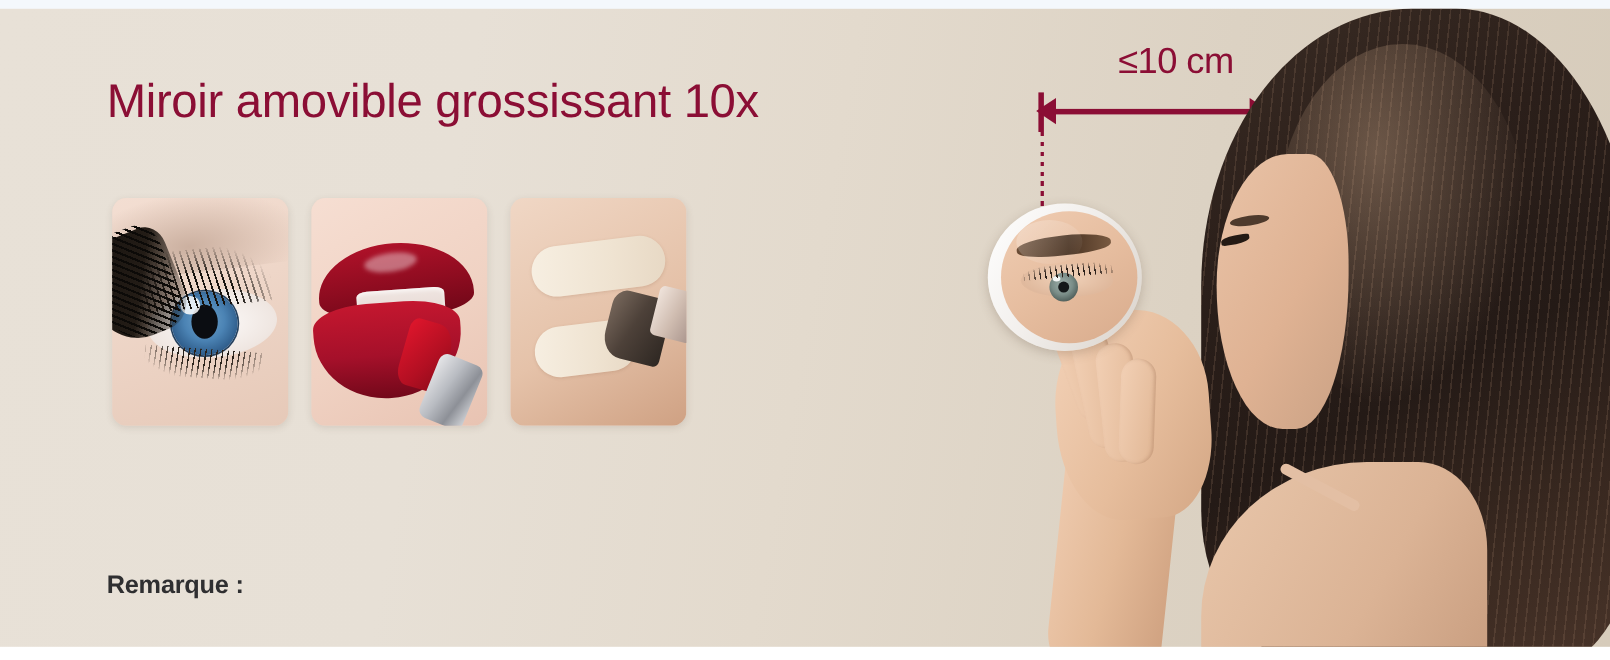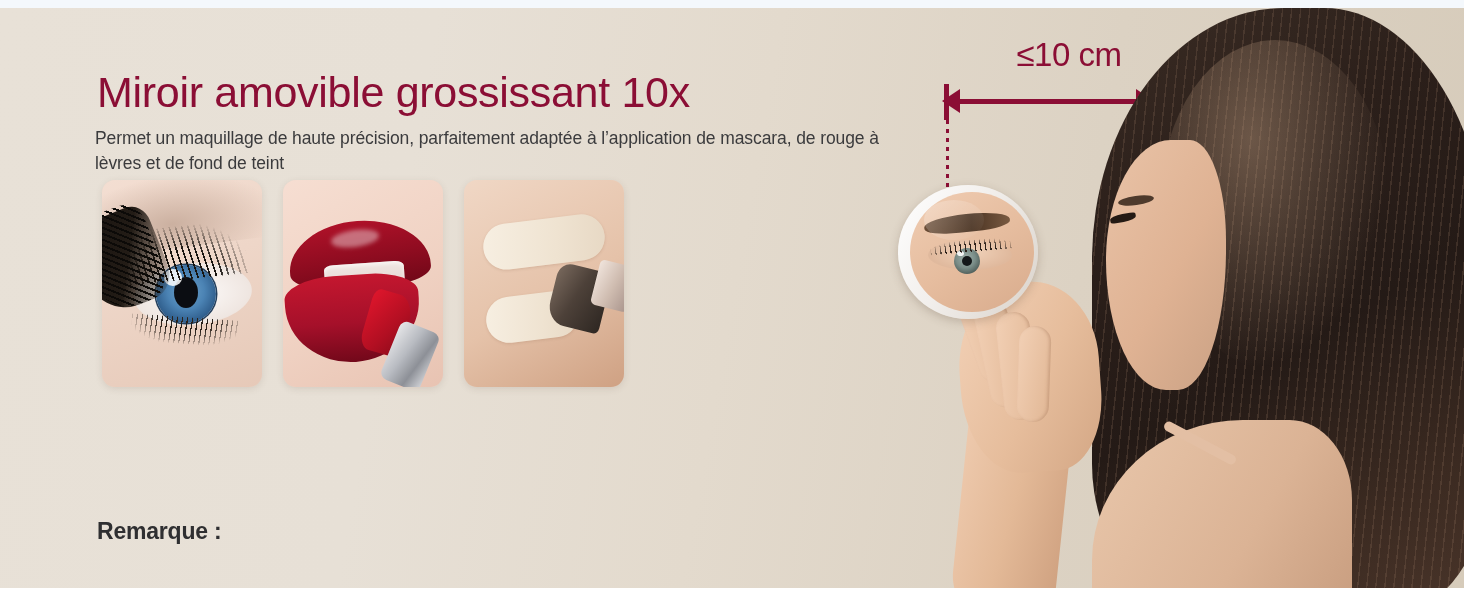--- a/index.html
+++ b/index.html
@@ -296,21 +296,20 @@
 </style>
 </head>
 <body>
 
 <div id="banner">
 
   <div id="top-strip"></div>
 
   <h1 id="heading">Miroir amovible grossissant 10x</h1>
 
-  <p id="subcopy">Permet un maquillage de haute précision, parfaitement adaptée à l’application de mascara, de rouge à lèvres et de fond de teint</p>
 
   <div id="thumbs">
 
     <div class="thumb">
       <div class="art eye-bg">
         <div class="eye-brow"></div>
         <div class="eye-white"></div>
         <div class="iris"></div>
         <div class="pupil"></div>
         <div class="iris-glint"></div>

